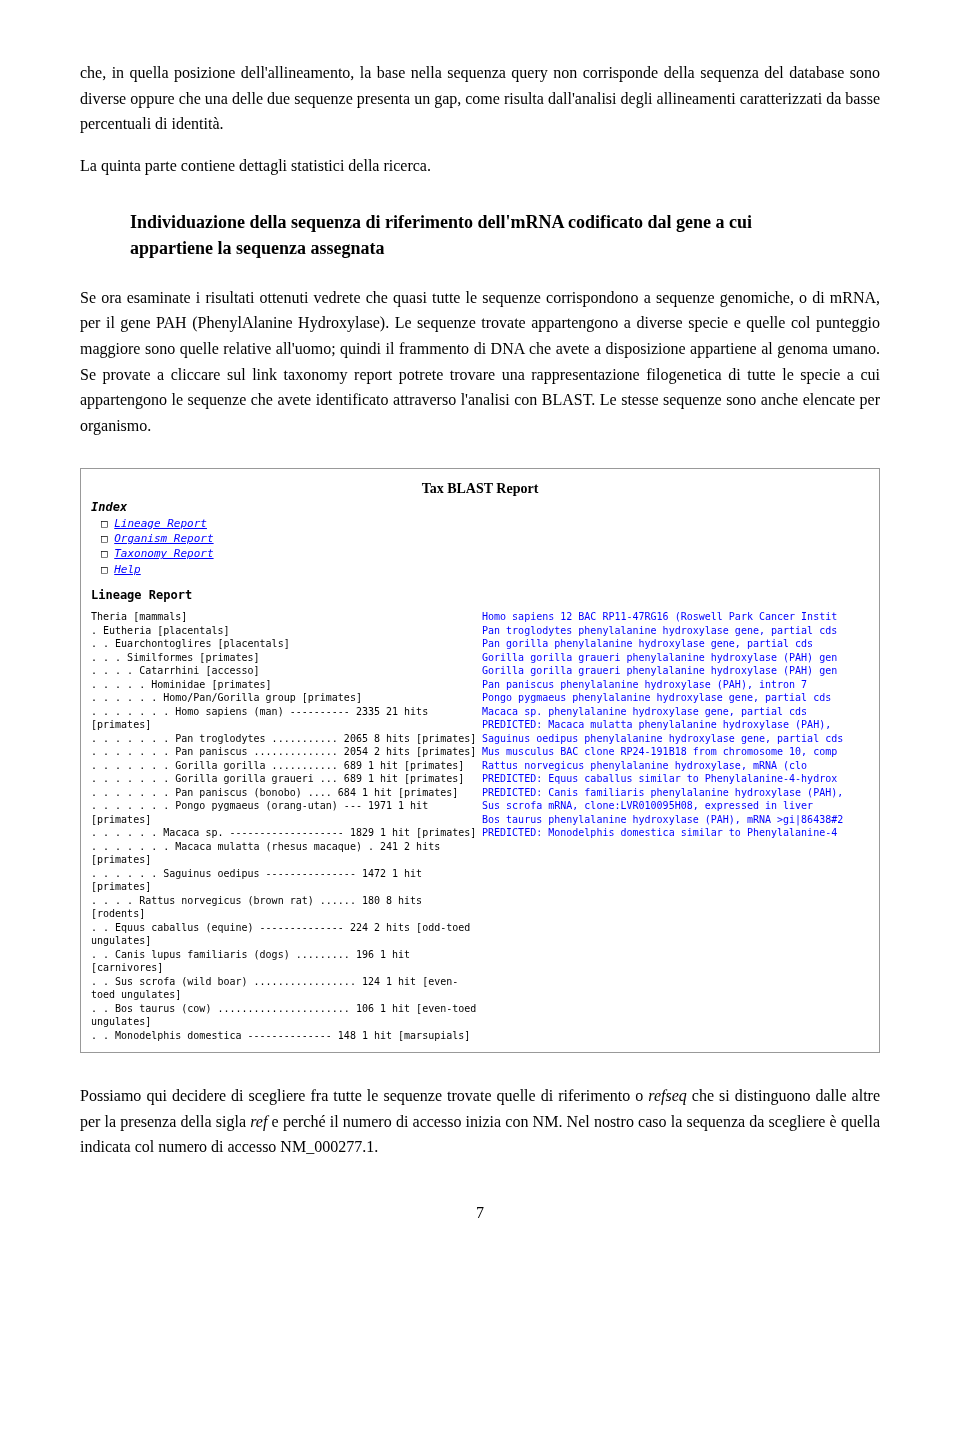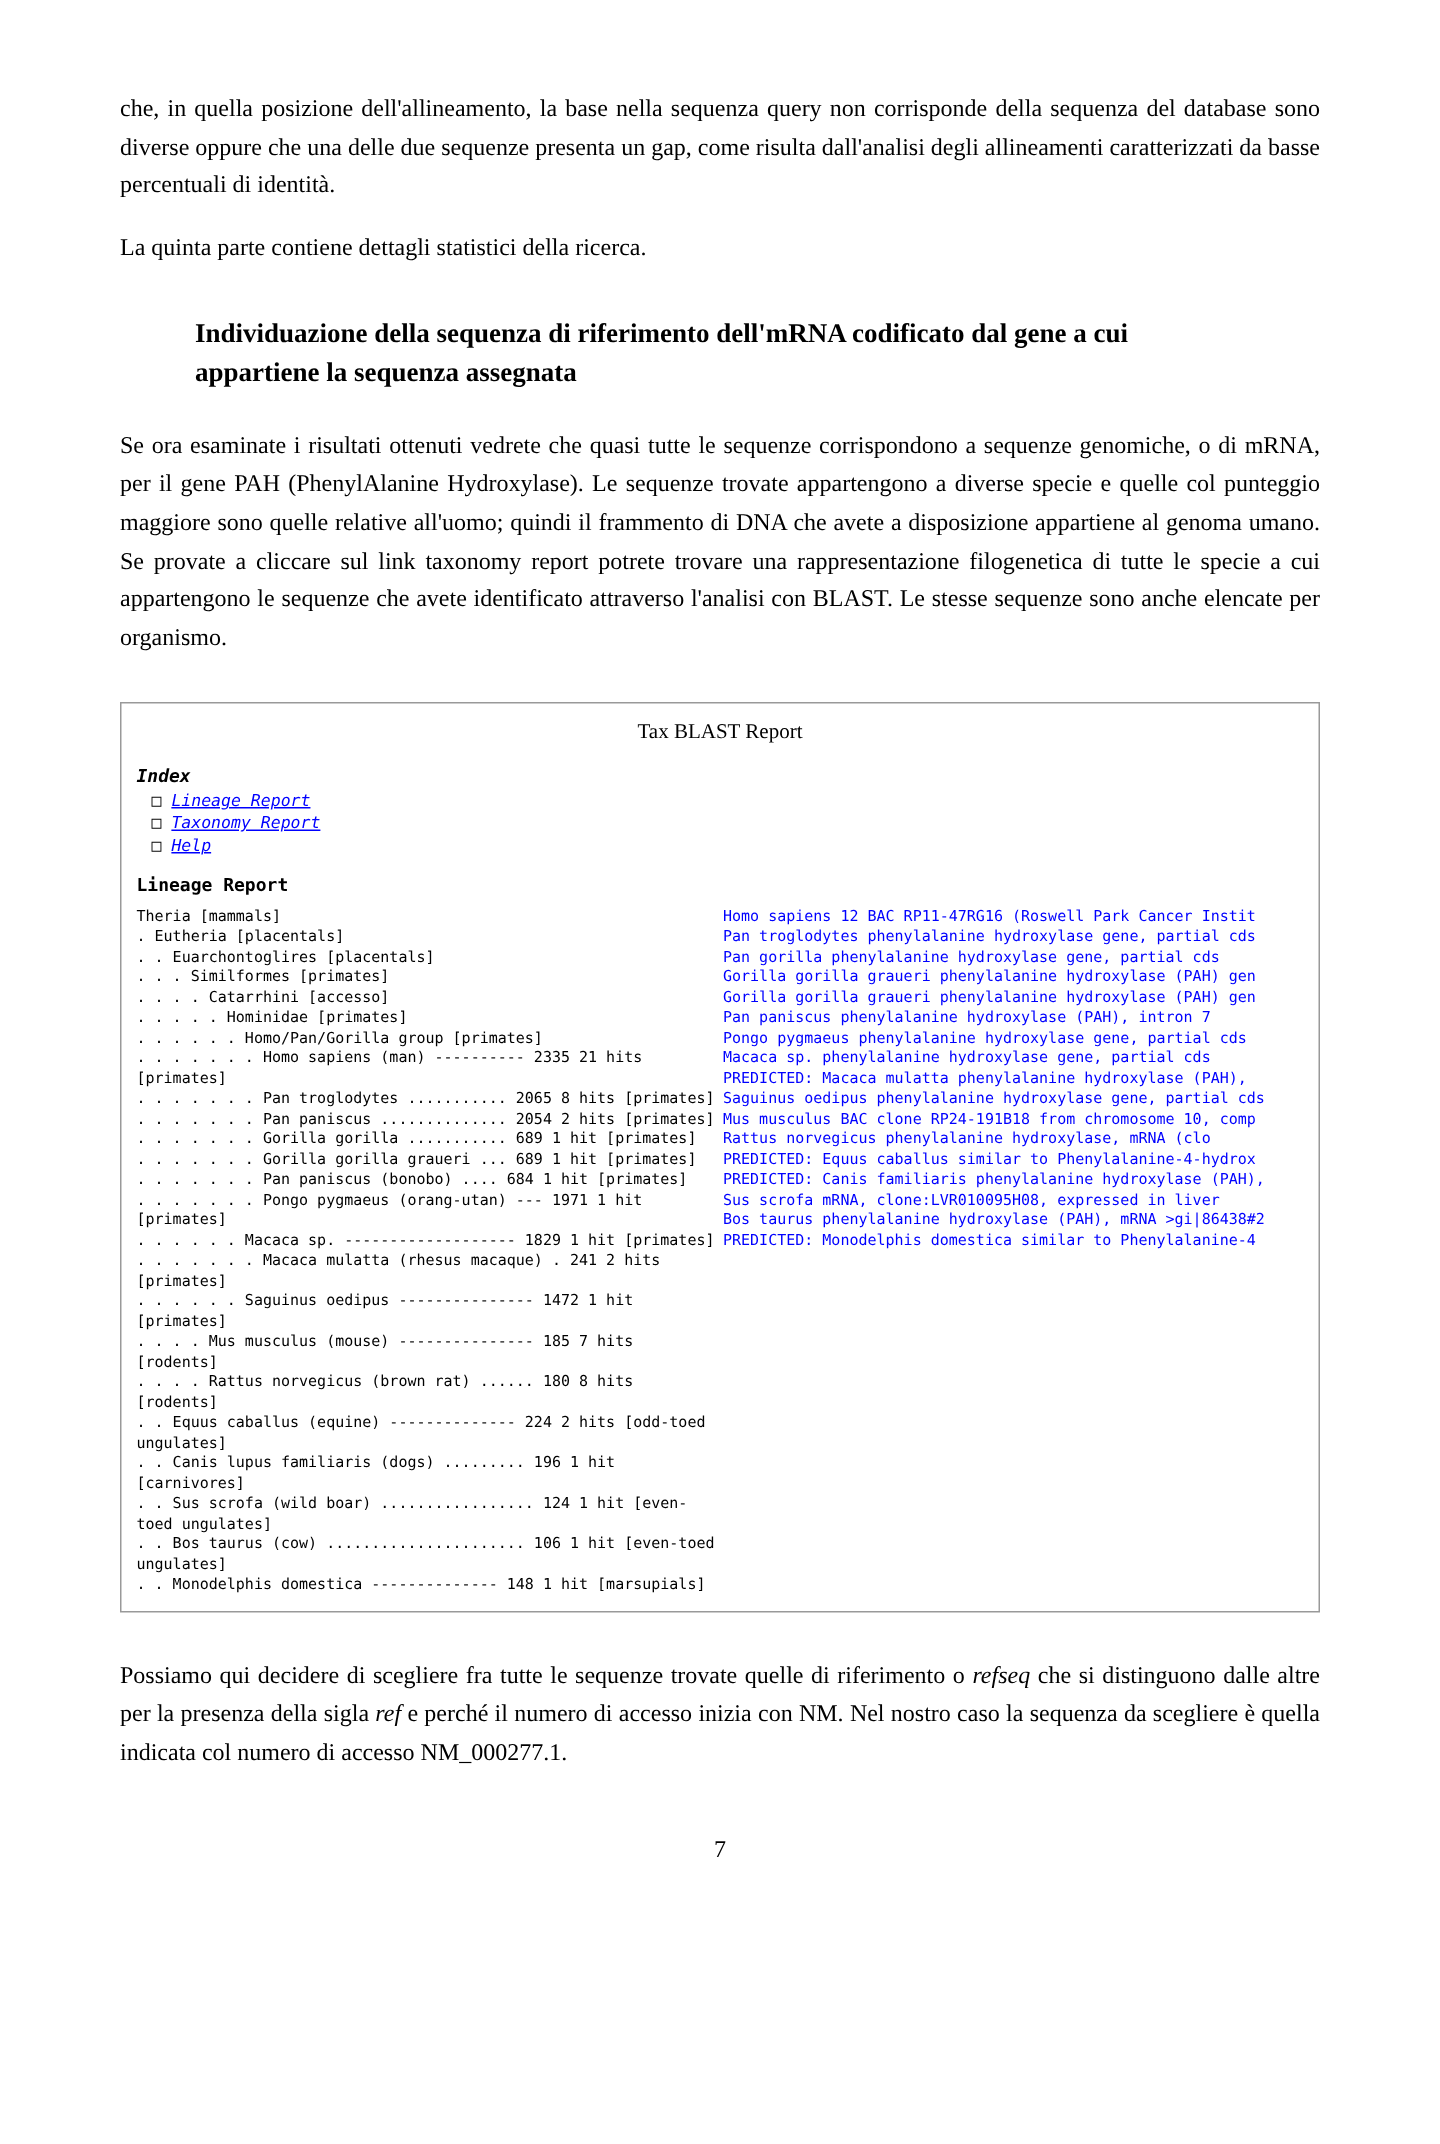--- a/index.html
+++ b/index.html
@@ -31,22 +31,21 @@
       font-family: monospace;
       font-size: 11px;
       line-height: 1.4;
       background: #fff;
       width: 100%;
     }
     .tax-blast-title {
       text-align: center;
       font-family: Times New Roman, serif;
       font-size: 14px;
-      font-weight: normal;
-      margin-bottom: 10px;
+      font-weight: bold;
       color: #000;
     }
     .tax-index {
       margin-bottom: 10px;
       font-style: italic;
     }
     .tax-index-title {
       font-weight: bold;
       font-size: 12px;
       font-family: monospace;
@@ -110,20 +109,21 @@
 
 <p class="main-text">Se ora esaminate i risultati ottenuti vedrete che quasi tutte le sequenze corrispondono a sequenze genomiche, o di mRNA, per il gene PAH (PhenylAlanine Hydroxylase). Le sequenze trovate appartengono a diverse specie e quelle col punteggio maggiore sono quelle relative all'uomo; quindi il frammento di DNA che avete a disposizione appartiene al genoma umano. Se provate a cliccare sul link taxonomy report potrete trovare una rappresentazione filogenetica di tutte le specie a cui appartengono le sequenze che avete identificato attraverso l'analisi con BLAST. Le stesse sequenze sono anche elencate per organismo.</p>
 
 <div class="tax-blast-container">
   <div class="tax-blast-title">Tax BLAST Report</div>
 
   <div class="tax-index">
     <div class="tax-index-title">Index</div>
     <ul>
       <li><a href="#">Lineage Report</a></li>
+      <li><a href="#">Organism Report</a></li>
       <li><a href="#">Taxonomy Report</a></li>
       <li><a href="#">Help</a></li>
     </ul>
   </div>
 
   <div class="lineage-section">
     <div class="lineage-title">Lineage Report</div>
     <div class="lineage-table">
       <div class="lineage-left" id="lineage-left-col">
           <div>Theria                  [mammals]</div>
@@ -136,21 +136,20 @@
           <div>. . . . . . . Homo sapiens (man) ---------- 2335  21 hits  [primates]</div>
           <div>. . . . . . . Pan troglodytes ........... 2065   8 hits  [primates]</div>
           <div>. . . . . . . Pan paniscus .............. 2054   2 hits  [primates]</div>
           <div>. . . . . . . Gorilla gorilla ........... 689    1 hit   [primates]</div>
           <div>. . . . . . . Gorilla gorilla graueri ... 689    1 hit   [primates]</div>
           <div>. . . . . . . Pan paniscus (bonobo) .... 684    1 hit   [primates]</div>
           <div>. . . . . . . Pongo pygmaeus (orang-utan) --- 1971  1 hit   [primates]</div>
           <div>. . . . . . Macaca sp. ------------------- 1829  1 hit   [primates]</div>
           <div>. . . . . . . Macaca mulatta (rhesus macaque) . 241   2 hits  [primates]</div>
           <div>. . . . . . Saguinus oedipus --------------- 1472  1 hit   [primates]</div>
-          <div>. . . . Mus musculus (mouse) --------------- 185   7 hits  [rodents]</div>
           <div>. . . . Rattus norvegicus (brown rat) ...... 180   8 hits  [rodents]</div>
           <div>. . Equus caballus (equine) -------------- 224   2 hits  [odd-toed ungulates]</div>
           <div>. . Canis lupus familiaris (dogs) ......... 196   1 hit   [carnivores]</div>
           <div>. . Sus scrofa (wild boar) ................. 124   1 hit   [even-toed ungulates]</div>
           <div>. . Bos taurus (cow) ...................... 106   1 hit   [even-toed ungulates]</div>
           <div>. . Monodelphis domestica -------------- 148   1 hit   [marsupials]</div>
         </div>
       <div class="lineage-right" id="lineage-right-col">
           <span></span>
           <span></span>

